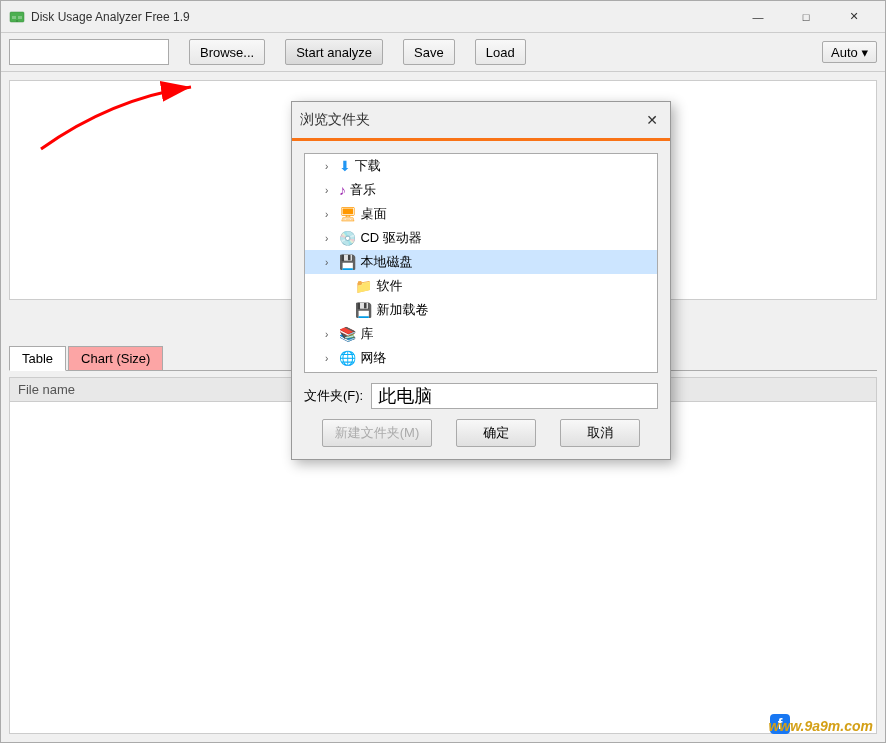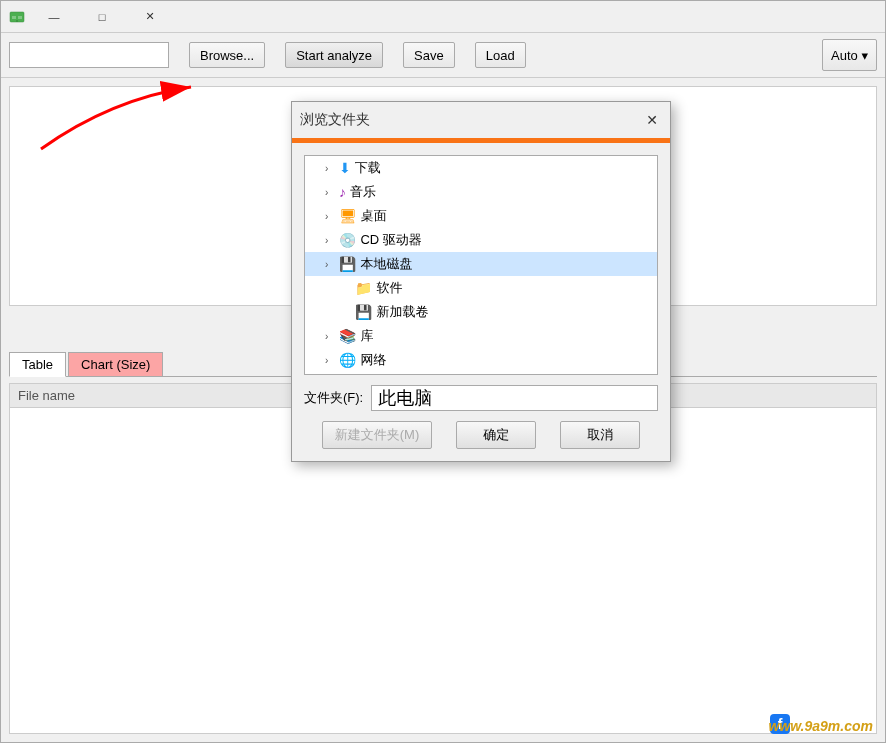--- a/index.html
+++ b/index.html
@@ -124,21 +124,21 @@
     .toolbar-btn.primary {
       background: linear-gradient(to bottom, #f0f0f0, #d8d8d8);
       font-weight: 500;
     }
 
     .toolbar-spacer {
       flex: 1;
     }
 
     .auto-dropdown {
-      height: 32px;
+      height: 22px;
       padding: 0 8px;
       border: 1px solid #aaa;
       background: linear-gradient(to bottom, #f8f8f8, #e8e8e8);
       cursor: pointer;
       font-size: 13px;
       display: flex;
       align-items: center;
       gap: 4px;
       border-radius: 2px;
     }
@@ -247,21 +247,21 @@
       border: 1px solid #999;
       box-shadow: 4px 4px 12px rgba(0,0,0,0.3);
     }
 
     .dialog-titlebar {
       background: #f0f0f0;
       padding: 8px 8px;
       display: flex;
       align-items: center;
       justify-content: space-between;
-      border-bottom: 5px solid #f97316;
+      border-bottom: 3px solid #f97316;
     }
 
     .dialog-title {
       font-size: 14px;
       color: #333;
     }
 
     .dialog-close-btn {
       width: 20px;
       height: 20px;
@@ -418,20 +418,21 @@
 
   <div class="titlebar">
     <div class="titlebar-icon">
       <svg viewBox="0 0 16 16" fill="none">
         <rect x="1" y="3" width="14" height="10" rx="1" fill="#4CAF50" stroke="#388E3C" stroke-width="0.5"></rect>
         <rect x="3" y="7" width="4" height="3" fill="#81C784"></rect>
         <rect x="9" y="7" width="4" height="3" fill="#81C784"></rect>
         <circle cx="8" cy="12" r="1" fill="#388E3C"></circle>
       </svg>
     </div>
+    <span class="titlebar-title">Disk Usage Analyzer Free 1.9</span>
     <div class="titlebar-controls">
       <button class="titlebar-btn">—</button>
       <button class="titlebar-btn">□</button>
       <button class="titlebar-btn close">✕</button>
     </div>
   </div>
 
 
   <div class="toolbar">
     <input class="path-input" type="text" value="" style="">

